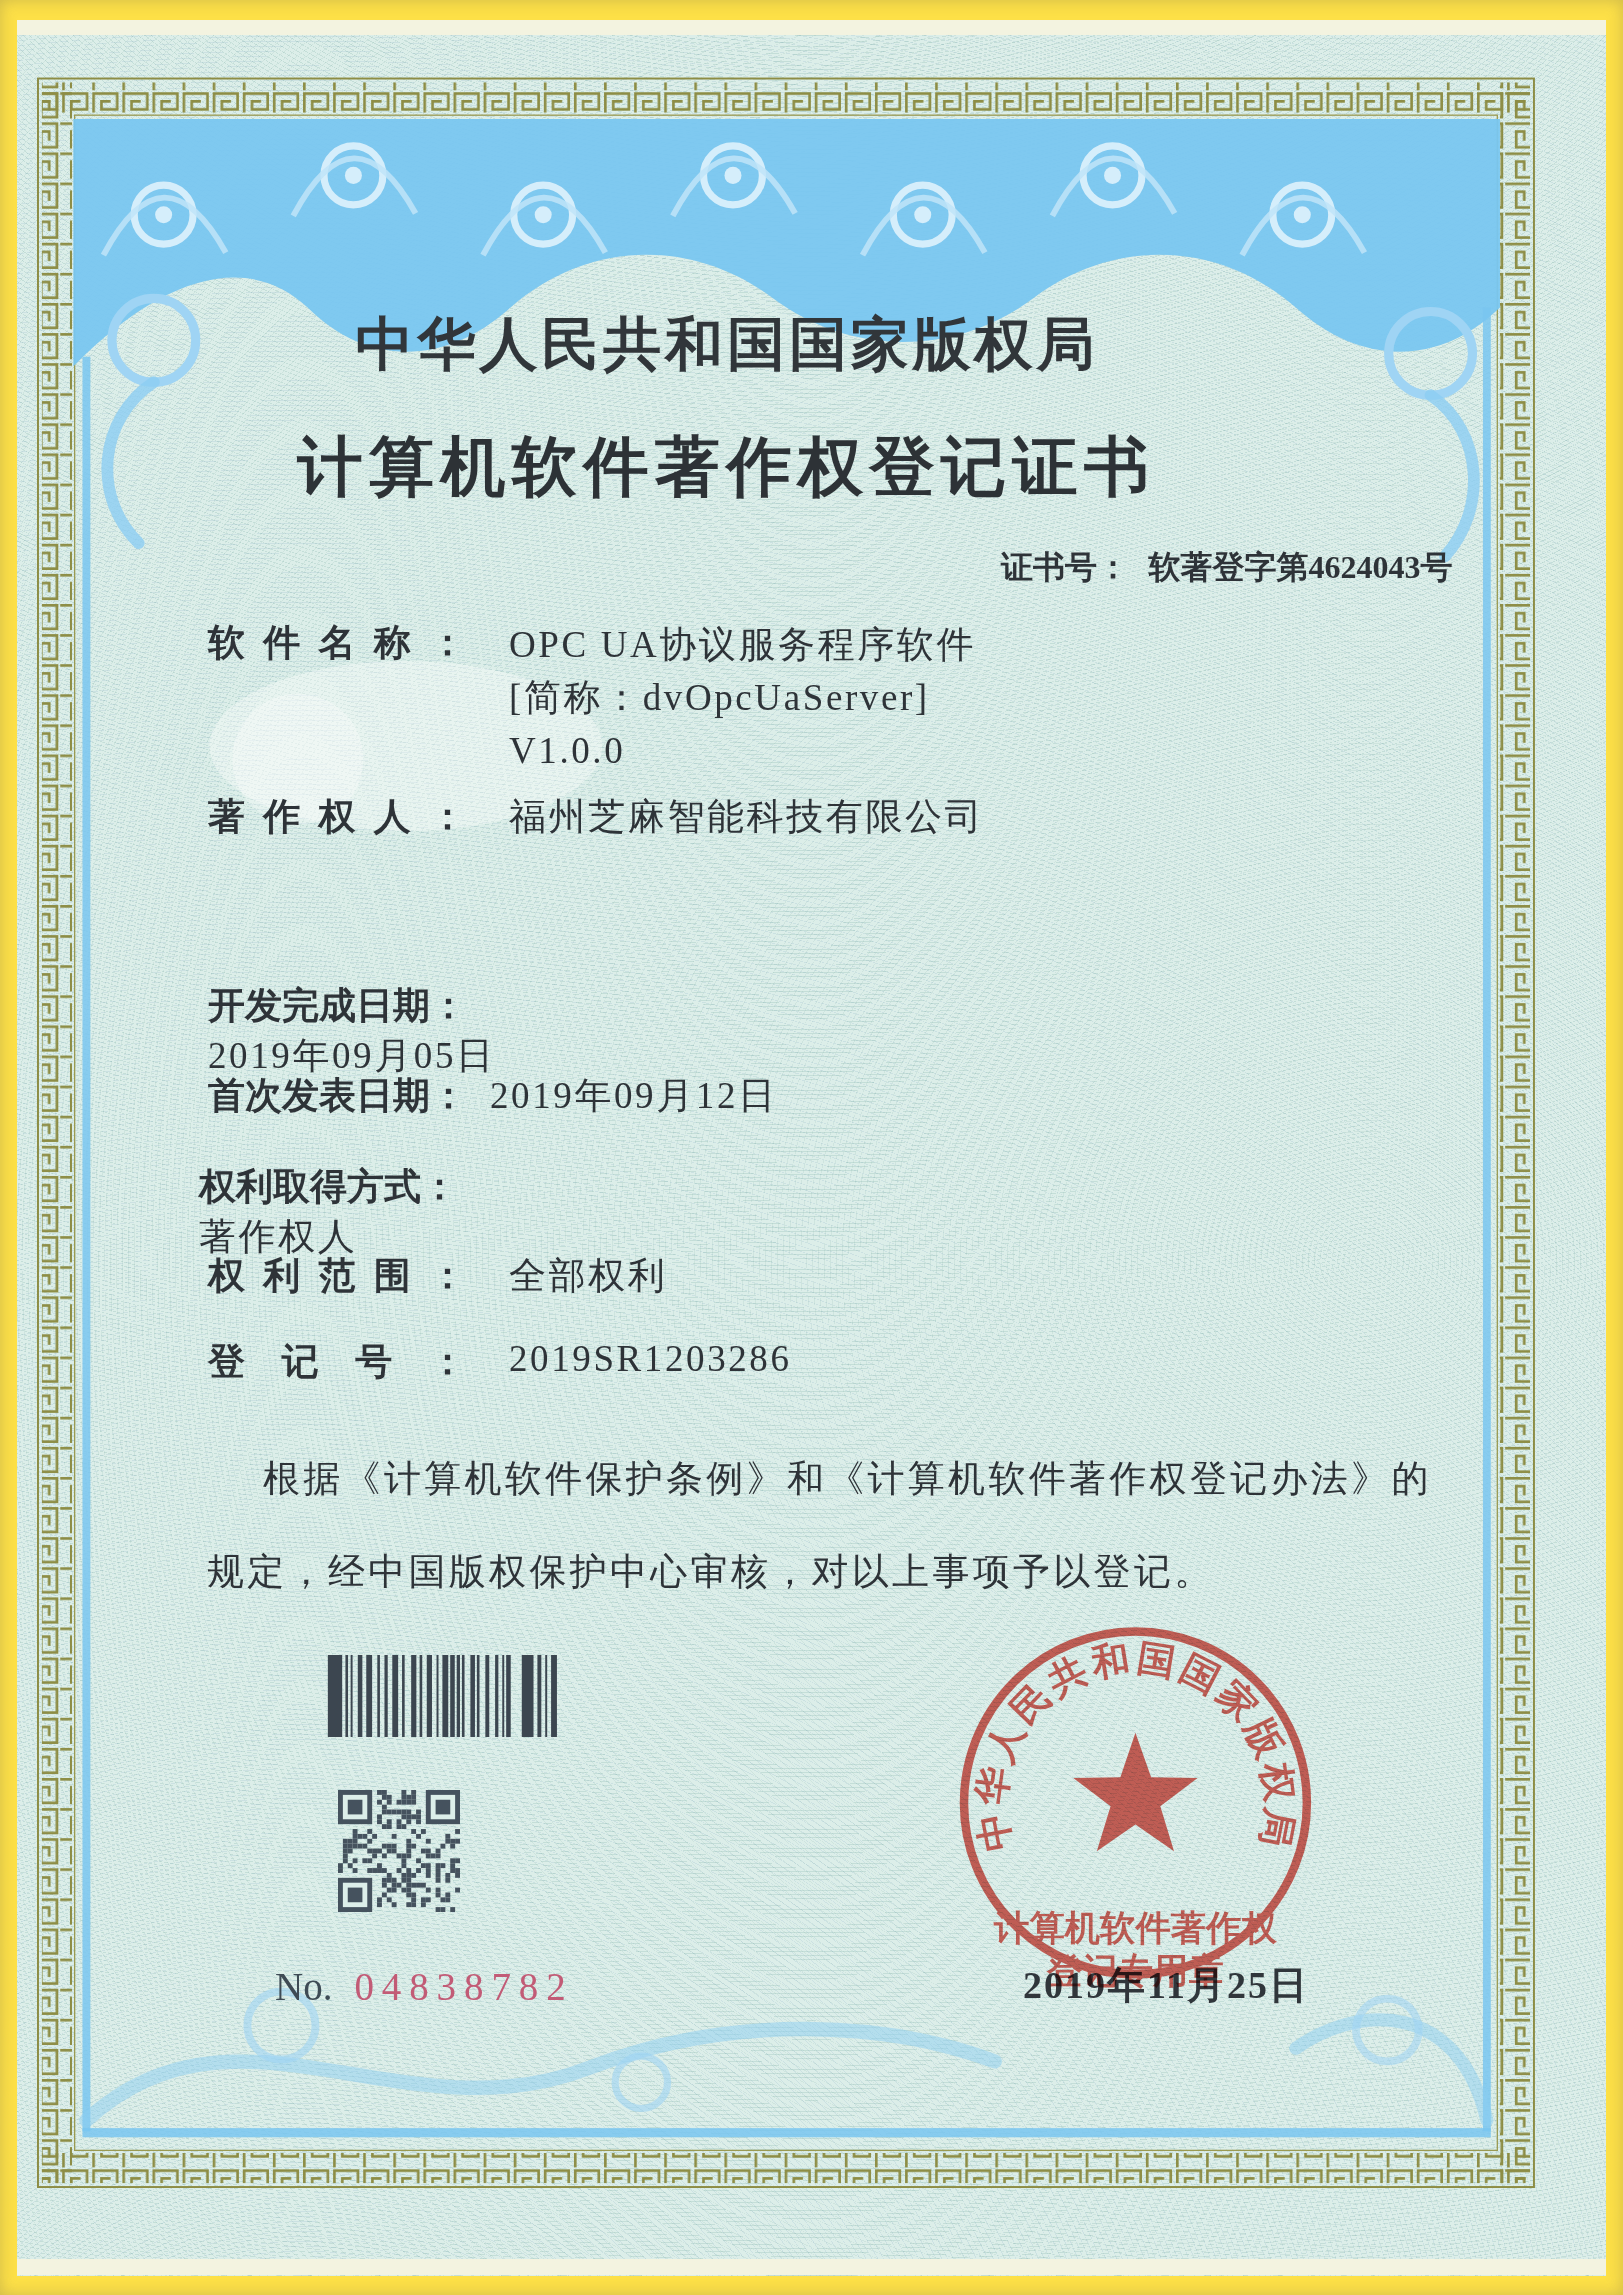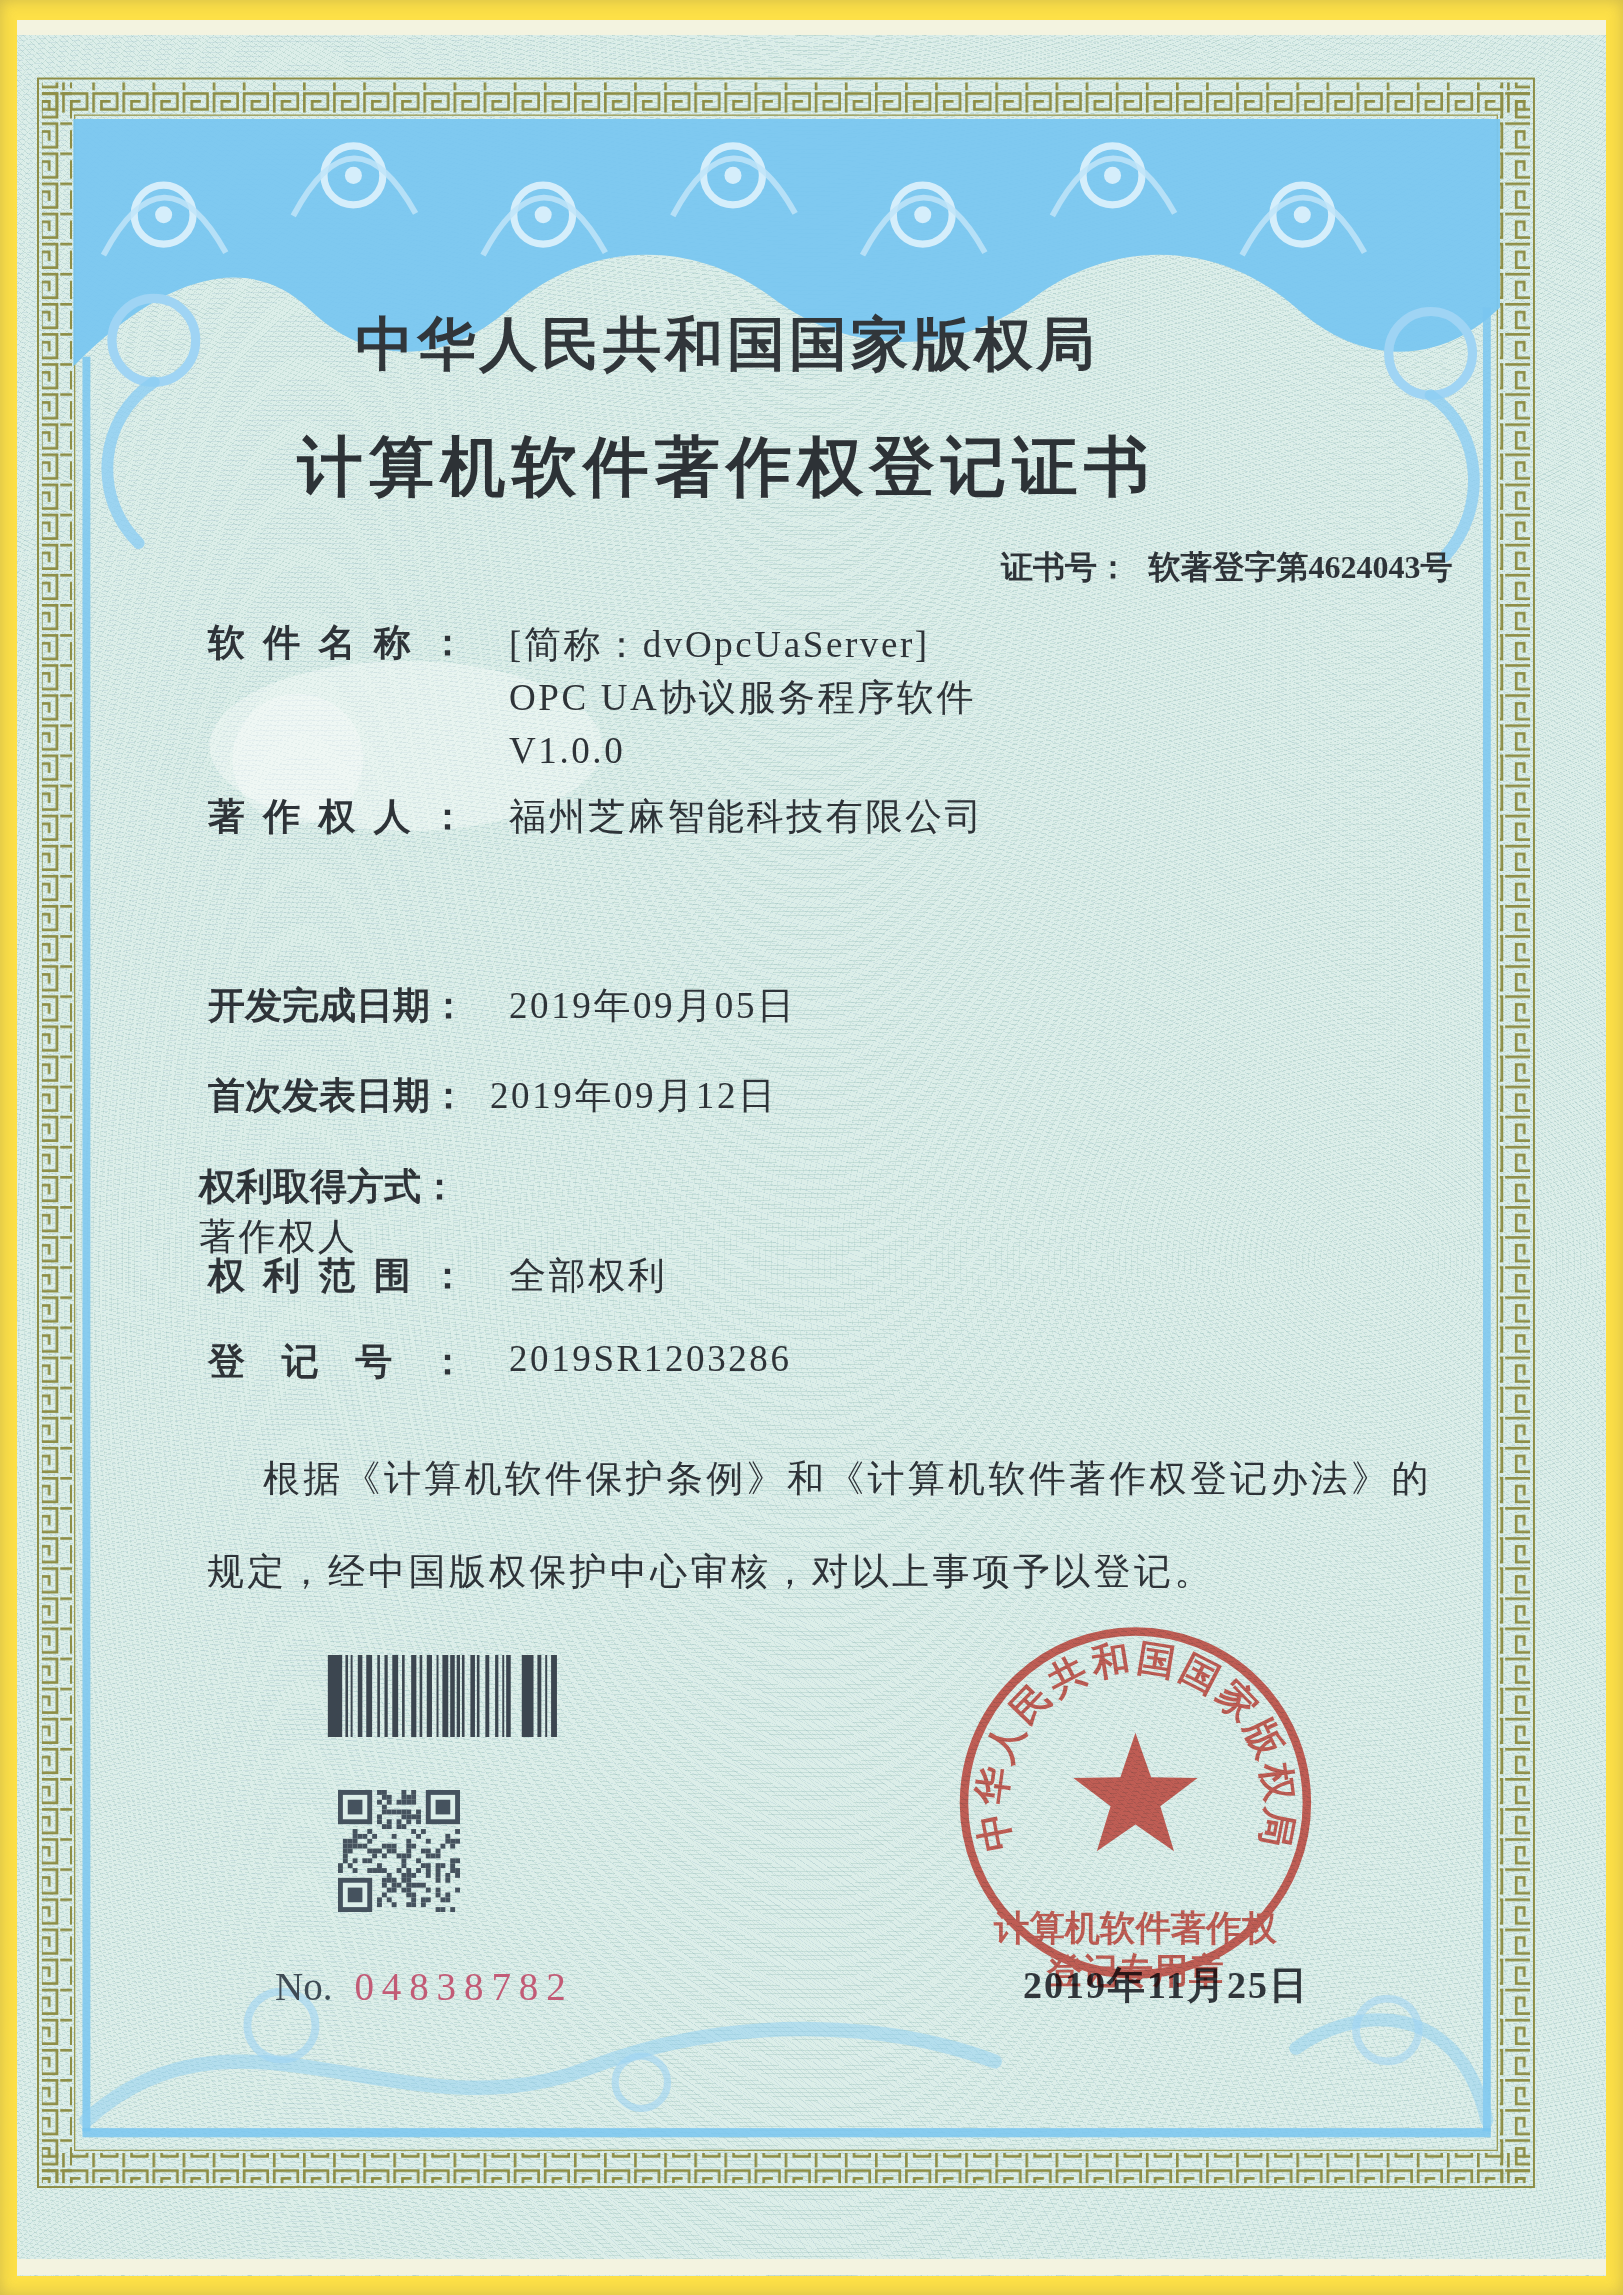--- a/index.html
+++ b/index.html
@@ -17,21 +17,21 @@
   svg.seal-layer{position:absolute;left:0;top:0;z-index:5;pointer-events:none;mix-blend-mode:multiply;opacity:.92;}
   .txt{position:absolute;z-index:3;white-space:nowrap;}
   .authority{left:79px;width:1296px;top:306px;font-size:58px;font-weight:700;letter-spacing:3.9px;text-align:center;color:#31363a;}
   .cert-title{left:46px;width:1361px;top:423px;font-size:65px;font-weight:700;letter-spacing:6.5px;text-align:center;color:#2d3236;}
   .certno{left:1001px;top:546px;font-size:32px;font-weight:600;}
   .certno .v{margin-left:19.6px;}
   .frow{display:flex;column-gap:43px;font-size:37px;font-weight:600;}
   .flabel{width:258px;text-align:justify;text-align-last:justify;flex:none;}
   .fval{font-weight:500;letter-spacing:2.6px;}
   .fval .vline{line-height:53px;}
-  .r0{left:208px;top:618px;} .r1{left:208px;top:792px;} .r2{left:208px;top:981px;}
+  .r0{left:208px;top:618px;} .r1{left:208px;top:792px;} .r2{left:208px;top:981px;flex-direction:column;}
   .r3{left:208px;top:1071px;gap:24px;} .r4{left:199px;top:1162px;flex-direction:column;} .r5{left:208px;top:1251px;}
   .r6{left:208px;top:1337px;}
   .stmt{font-size:37px;font-weight:500;letter-spacing:3.3px;color:#2e3338;}
   .s1{left:263px;top:1454px;} .s2{left:207px;top:1547px;}
   .serial{left:275px;top:1964px;font-size:39px;color:#3e4b55;text-align:right;}
   .serial .digits{margin-left:22px;letter-spacing:7.9px;color:#c25b76;}
   .issue-date{left:969px;top:1960px;width:340px;text-align:right;font-size:38px;font-weight:600;letter-spacing:2px;color:#30363b;z-index:3;}
   .code{position:absolute;z-index:3;}
 </style>
 </head>
@@ -112,22 +112,22 @@
 
   <div class="txt authority">中华人民共和国国家版权局</div>
   <div class="txt cert-title">计算机软件著作权登记证书</div>
   <div class="txt certno">
     <span>证书号：</span><span class="v">软著登字第4624043号</span>
   </div>
 
   <div class="txt frow r0">
     <div class="flabel">软件名称：</div>
     <div class="fval">
+      <div class="vline">OPC UA协议服务程序软件</div>
       <div class="vline">[简称：dvOpcUaServer]</div>
-      <div class="vline">OPC UA协议服务程序软件</div>
       <div class="vline">V1.0.0</div>
     </div>
   </div>
   <div class="txt frow r1">
     <div class="flabel">著作权人：</div>
     <div class="fval">福州芝麻智能科技有限公司</div>
   </div>
   <div class="txt frow r2">
     <div class="flabel">开发完成日期：</div>
     <div class="fval">2019年09月05日</div>

